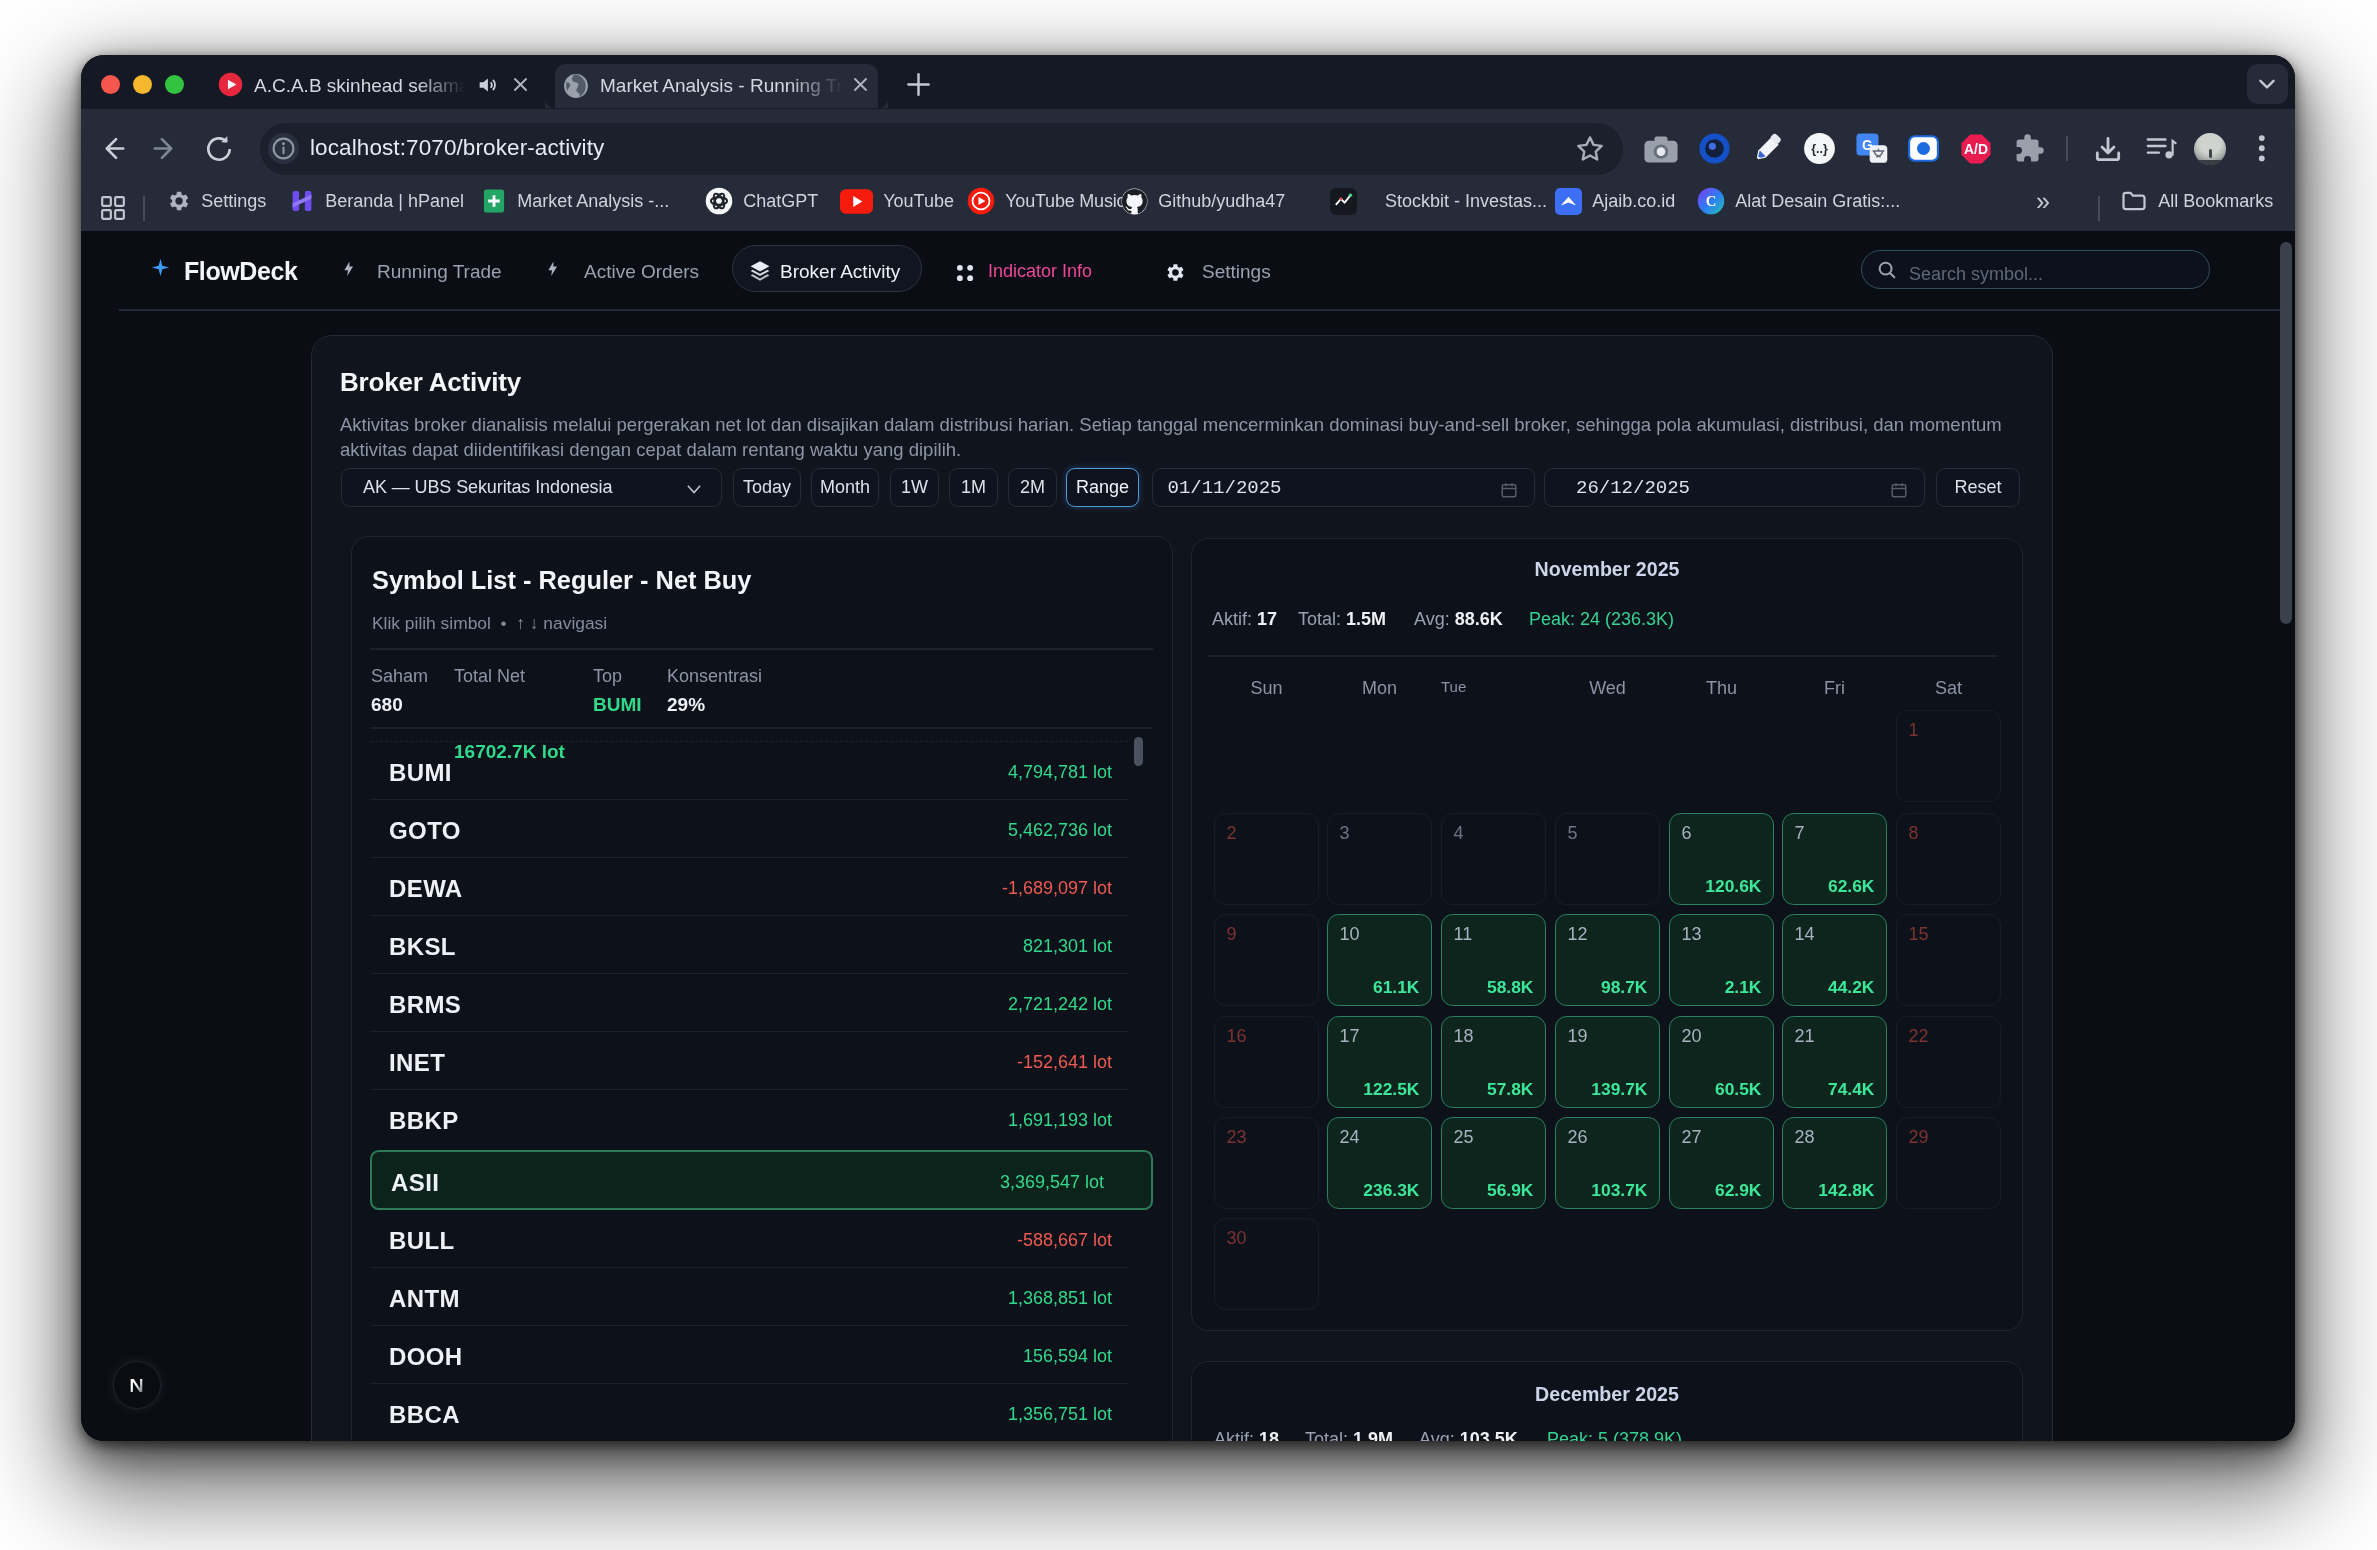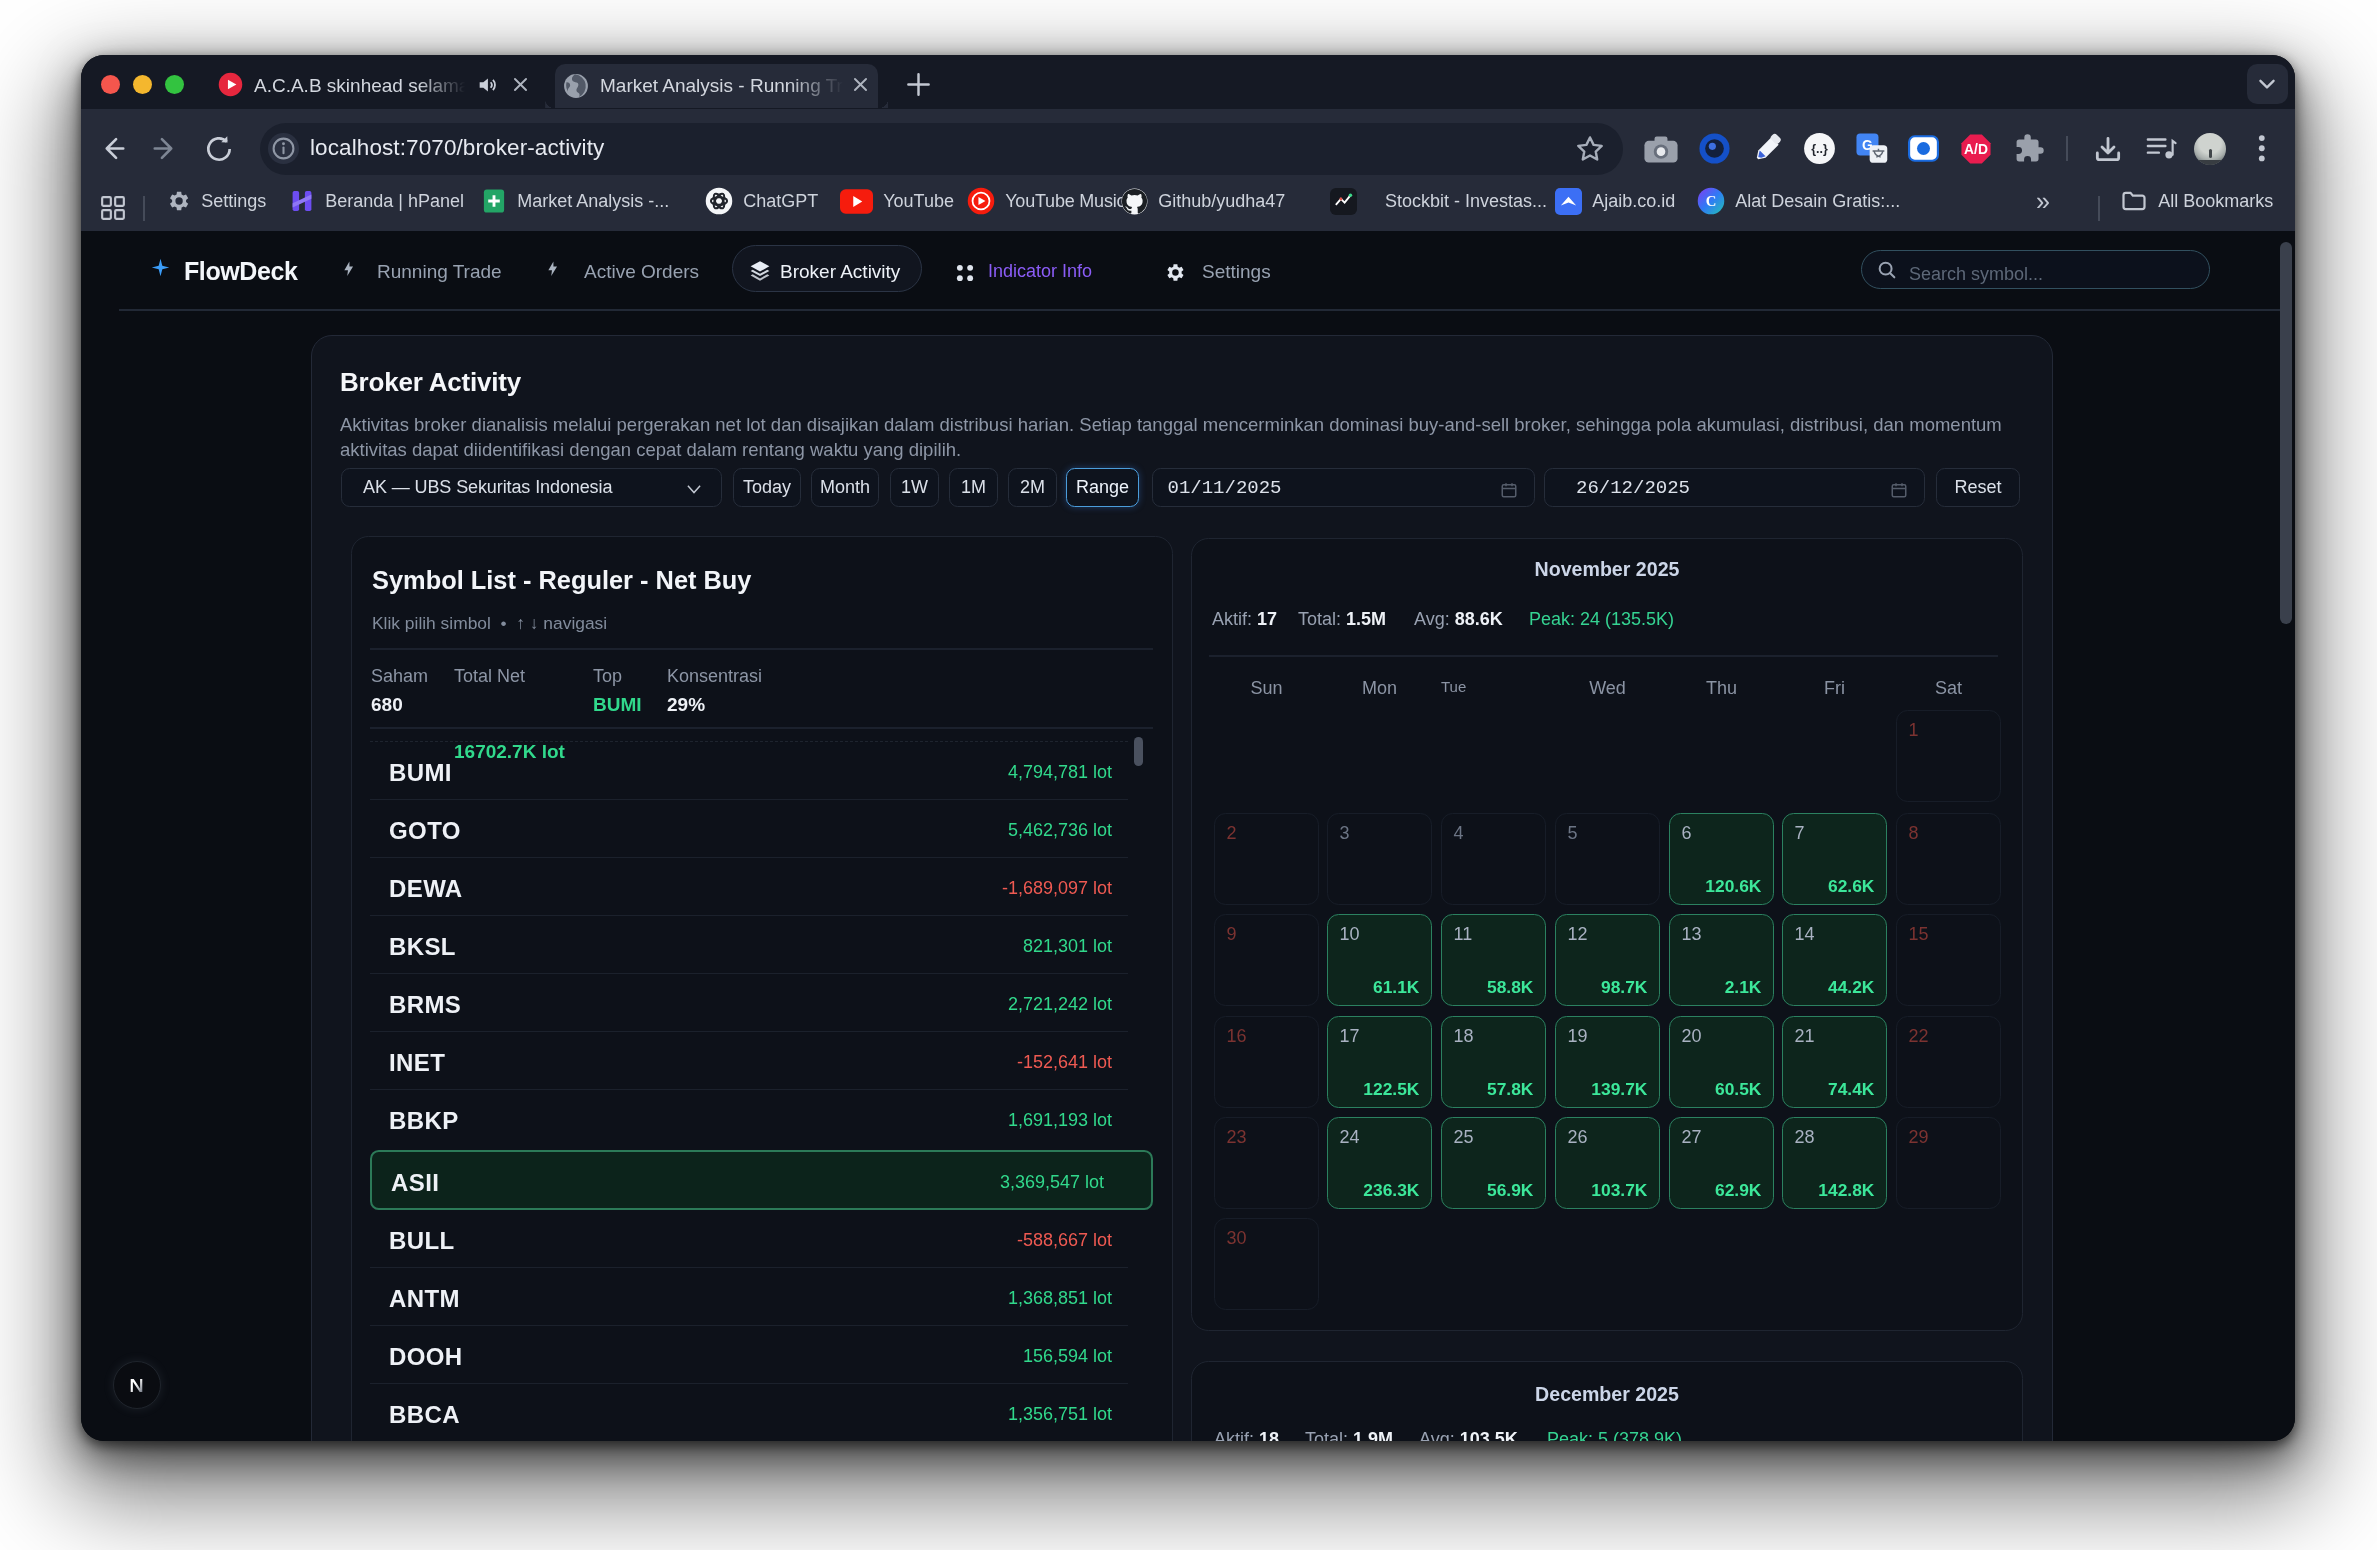--- a/index.html
+++ b/index.html
@@ -295,21 +295,21 @@
       <path d="M5 11.2 L3 12.4 L12 17.4 L21 12.4 L19 11.2 L12 15.2 Z" opacity=".9"></path>
       <path d="M5 15.6 L3 16.8 L12 21.8 L21 16.8 L19 15.6 L12 19.6 Z" opacity=".8"></path>
     </svg>
   <div class="navtxt" style="left:699px; top:206px; color:#eef2f8;">Broker Activity</div>
   <svg class="abs" style="left:873px; top:207px;" width="22" height="22" viewBox="0 0 30 30" fill="#dfe5ee">
       <circle cx="8" cy="8" r="4"></circle>
       <circle cx="22" cy="8" r="4"></circle>
       <circle cx="8" cy="22" r="4"></circle>
       <circle cx="22" cy="22" r="4"></circle>
     </svg>
-  <div class="navtxt" style="left:907px; top:206px; color:#8b5cf6; font-size:18px;">Indicator Info</div>
+  <div class="navtxt" style="left:907px; top:206px; color:#ec4899; font-size:18px;">Indicator Info</div>
   <svg class="abs" style="left:1082px; top:206px;" width="23" height="23" viewBox="0 0 24 24" fill="#e2e7f0">
       <path d="M19.4 13a7.6 7.6 0 000-2l2-1.6-2-3.4-2.4 1a7.6 7.6 0 00-1.7-1L15 3.5h-4l-.3 2.5a7.6 7.6 0 00-1.7 1l-2.4-1-2 3.4L6.6 11a7.6 7.6 0 000 2l-2 1.6 2 3.4 2.4-1a7.6 7.6 0 001.7 1l.3 2.5h4l.3-2.5a7.6 7.6 0 001.7-1l2.4 1 2-3.4-2-1.6z"></path>
       <circle cx="13" cy="12" r="3.4" fill="#0a0d13"></circle>
     </svg>
   <div class="navtxt" style="left:1121px; top:206px;">Settings</div>
   <div class="abs" style="left:1780px; top:195px; width:349px; height:39px; border:1.5px solid #32505f; border-radius:19.6px; background:#0c111c;"></div>
   <svg class="abs" style="left:1795px; top:204px;" width="22" height="22" viewBox="0 0 24 24" fill="none" stroke="#9aa3b2" stroke-width="2.2" stroke-linecap="round">
       <circle cx="10.5" cy="10.5" r="6.5"></circle>
       <path d="M15.5 15.5 L20 20"></path>
     </svg>
@@ -414,21 +414,21 @@
   <div class="row" style="top:1329px; border-bottom:none;">
       <span class="sym">BBCA</span>
       <span class="lot green">1,356,751 lot</span>
     </div>
   <div class="abs" style="left:1053px; top:682px; width:8.7px; height:29px; border-radius:4.4px; background:#4a515f;"></div>
   <div class="panel" style="left:1110px; top:483px; width:832px; height:793px;"></div>
   <div class="abs" style="left:1110px; top:503px; width:832px; text-align:center; font-size:19.6px; font-weight:bold; color:#ccd6e8;">November 2025</div>
   <div class="abs stat" style="left:1131px; top:554px;">Aktif: <b>17</b></div>
   <div class="abs stat" style="left:1217px; top:554px;">Total: <b>1.5M</b></div>
   <div class="abs stat" style="left:1333px; top:554px;">Avg: <b>88.6K</b></div>
-  <div class="abs stat" style="left:1448px; top:554px; color:#35d392;">Peak: 24 (135.5K)</div>
+  <div class="abs stat" style="left:1448px; top:554px; color:#35d392;">Peak: 24 (236.3K)</div>
   <div class="abs" style="left:1128px; top:600px; width:789px; height:1.5px; background:#1b212d;"></div>
   <div class="abs" style="left:1133px; top:623px; width:105px; text-align:center; font-size:18px; color:#8b94a4;">Sun</div>
   <div class="abs" style="left:1246px; top:623px; width:105px; text-align:center; font-size:18px; color:#8b94a4;">Mon</div>
   <div class="abs" style="left:1360px; top:623px; width:105px; text-align:left; font-size:15px; color:#8b94a4;">Tue</div>
   <div class="abs" style="left:1474px; top:623px; width:105px; text-align:center; font-size:18px; color:#8b94a4;">Wed</div>
   <div class="abs" style="left:1588px; top:623px; width:105px; text-align:center; font-size:18px; color:#8b94a4;">Thu</div>
   <div class="abs" style="left:1701px; top:623px; width:105px; text-align:center; font-size:18px; color:#8b94a4;">Fri</div>
   <div class="abs" style="left:1815px; top:623px; width:105px; text-align:center; font-size:18px; color:#8b94a4;">Sat</div>
 
   <div class="cell wkend" style="left:1815px; top:655px;">

